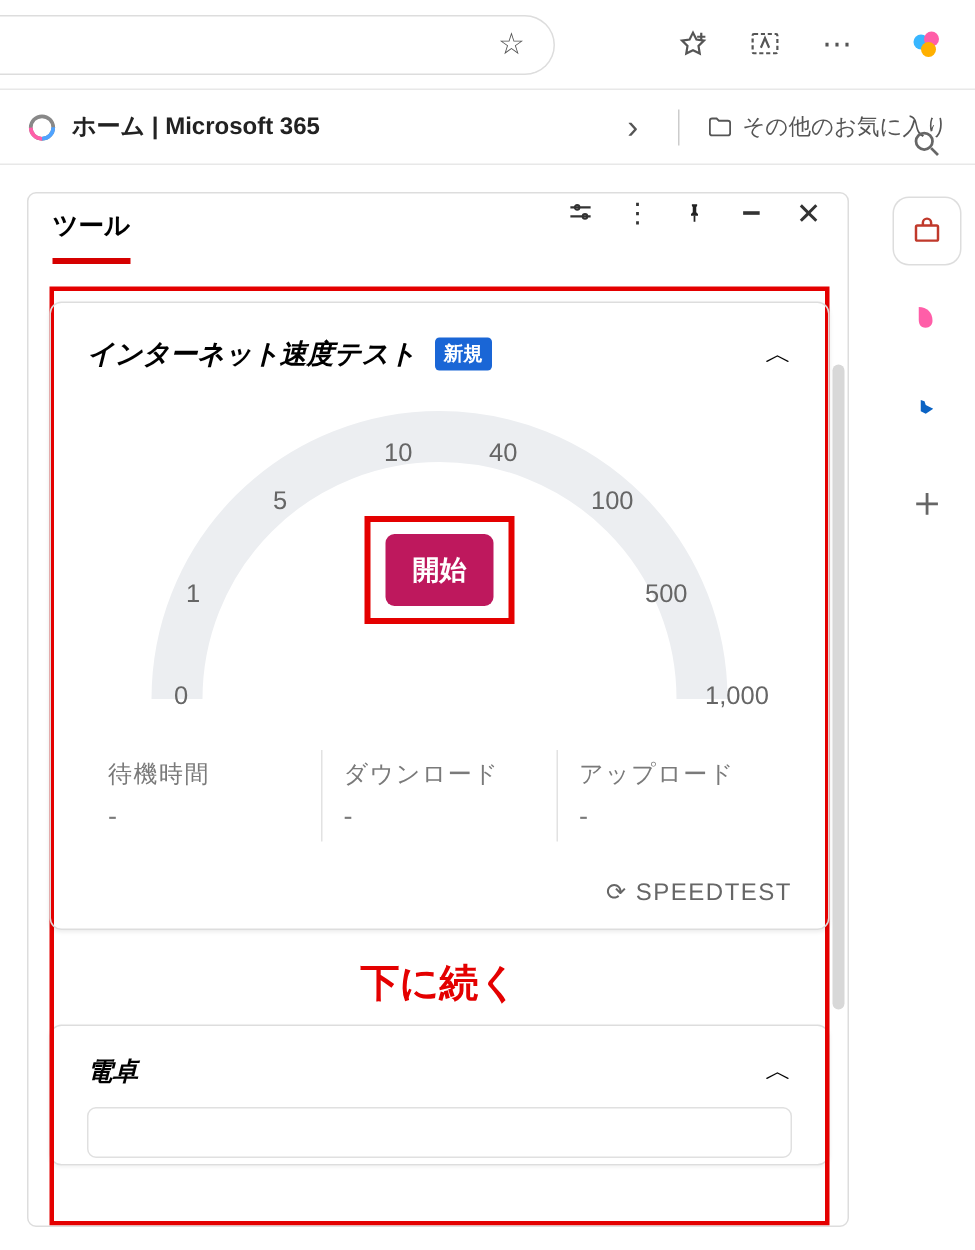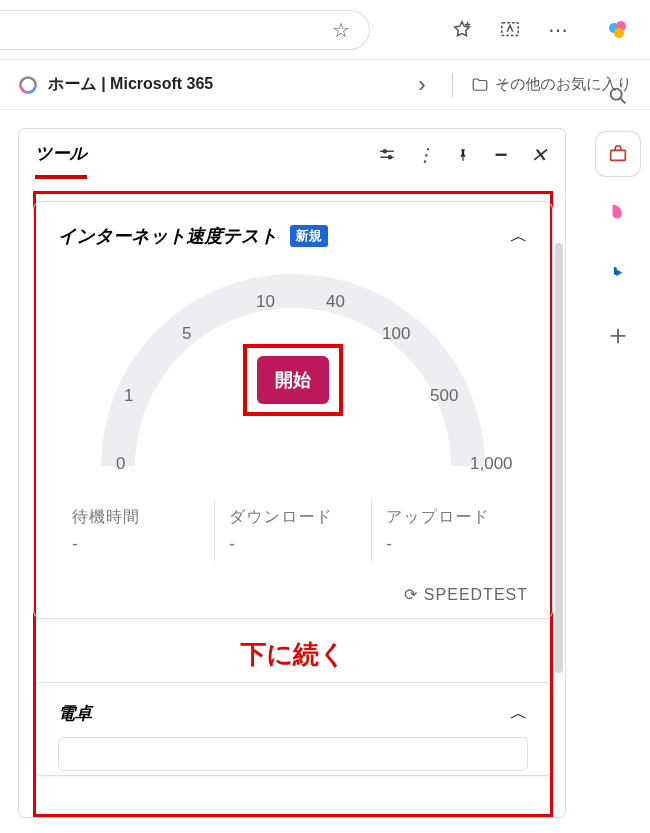--- a/index.html
+++ b/index.html
@@ -15,21 +15,21 @@
 .favbar .right { margin-left: auto; display:flex; gap:18px; align-items:center; color:#555;}
 .fav-sep { width:1px; height:24px; background:#ccc;}
 .other-fav { display:flex; align-items:center; gap:6px; font-size:15px;}
 
 .sidebar { position:absolute; right:0; top:60px; width:64px; display:flex; flex-direction:column; align-items:center; gap:14px; padding-top:14px;}
 .sidebar .sb-item { width:44px; height:44px; border-radius:10px; display:flex; align-items:center; justify-content:center; font-size:22px; color:#555;}
 .sidebar .sb-item.active { background:#fff; box-shadow:0 0 0 1px #ddd; }
 .plus { font-size:28px; color:#666; margin-top:10px;}
 
 .panel-wrap { position:absolute; left:18px; top:128px; width:548px; height:690px; border:1px solid #ddd; border-radius:6px; background:#fff; display:flex; flex-direction:column;}
-.panel-header { height:52px; display:flex; align-items:center; padding:0 16px; font-style:italic;}
+.panel-header { height:52px; display:flex; align-items:flex-start; padding:0 16px; }
 .panel-title { font-weight:bold; font-size:17px; border-bottom:4px solid #d60000; padding-bottom:10px; margin-top:10px; }
 .panel-header .tools { margin-left:auto; display:flex; gap:18px; align-items:center; color:#333; font-size:18px;}
 .hdr-icon { width:20px; display:flex; justify-content:center;}
 
 .panel-body { flex:1; padding:20px 12px 12px 14px; overflow-y:auto; position:relative;}
 .red-frame { position:absolute; left:14px; right:12px; top:10px; bottom:0; border:3px solid #e40000; pointer-events:none;}
 
 .card { border:1px solid #ddd; border-radius:8px; box-shadow:0 1px 3px rgba(0,0,0,0.08); margin-bottom:18px; padding:22px 24px 14px 24px; position:relative;}
 .card-hdr { display:flex; align-items:center; gap:12px; margin-bottom:18px;}
 .card-title { font-weight:bold; font-size:18px;font-style:italic;}
@@ -170,21 +170,21 @@
 
       <div class="gauge">
         <svg width="430" height="220" viewBox="0 0 430 220">
           <path d="M 40 200 A 175 175 0 0 1 390 200" fill="none" stroke="#eceef1" stroke-width="34"></path>
         </svg>
         <span class="g-lbl" style="left:38px; top:188px;">0</span>
         <span class="g-lbl" style="left:46px; top:120px;">1</span>
         <span class="g-lbl" style="left:104px; top:58px;">5</span>
         <span class="g-lbl" style="left:178px; top:26px;">10</span>
         <span class="g-lbl" style="left:248px; top:26px;">40</span>
-        <span class="g-lbl" style="left:304px; top:58px;text-align:right;">100</span>
+        <span class="g-lbl" style="left:316px; top:58px;text-align:right;">100</span>
         <span class="g-lbl" style="left:352px; top:120px;">500</span>
         <span class="g-lbl" style="left:364px; top:188px;margin-left:28px;">1,000</span>
         <div class="start-wrap">
           <button class="start-btn">開始</button>
         </div>
       </div>
 
       <div class="metrics">
         <div class="metric">
           <div class="m-label">待機時間</div>

